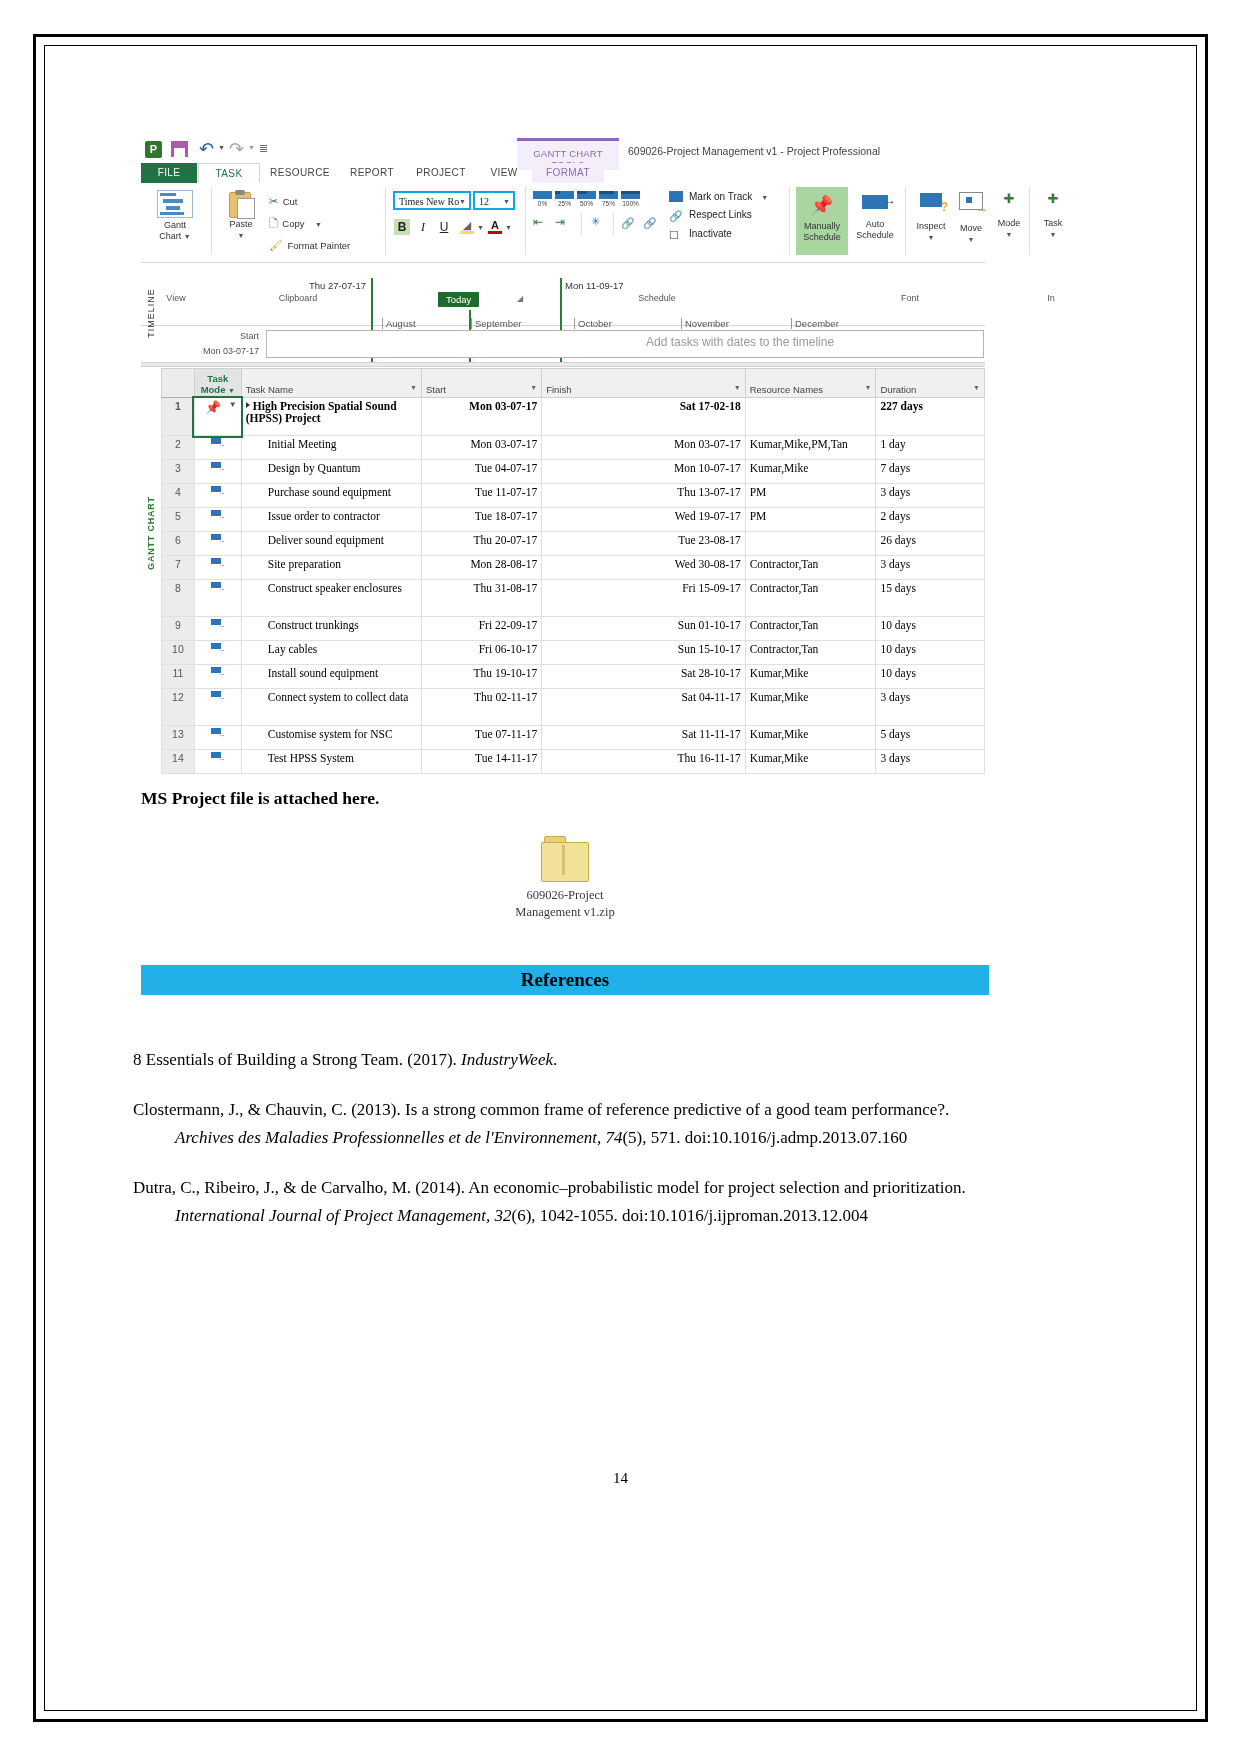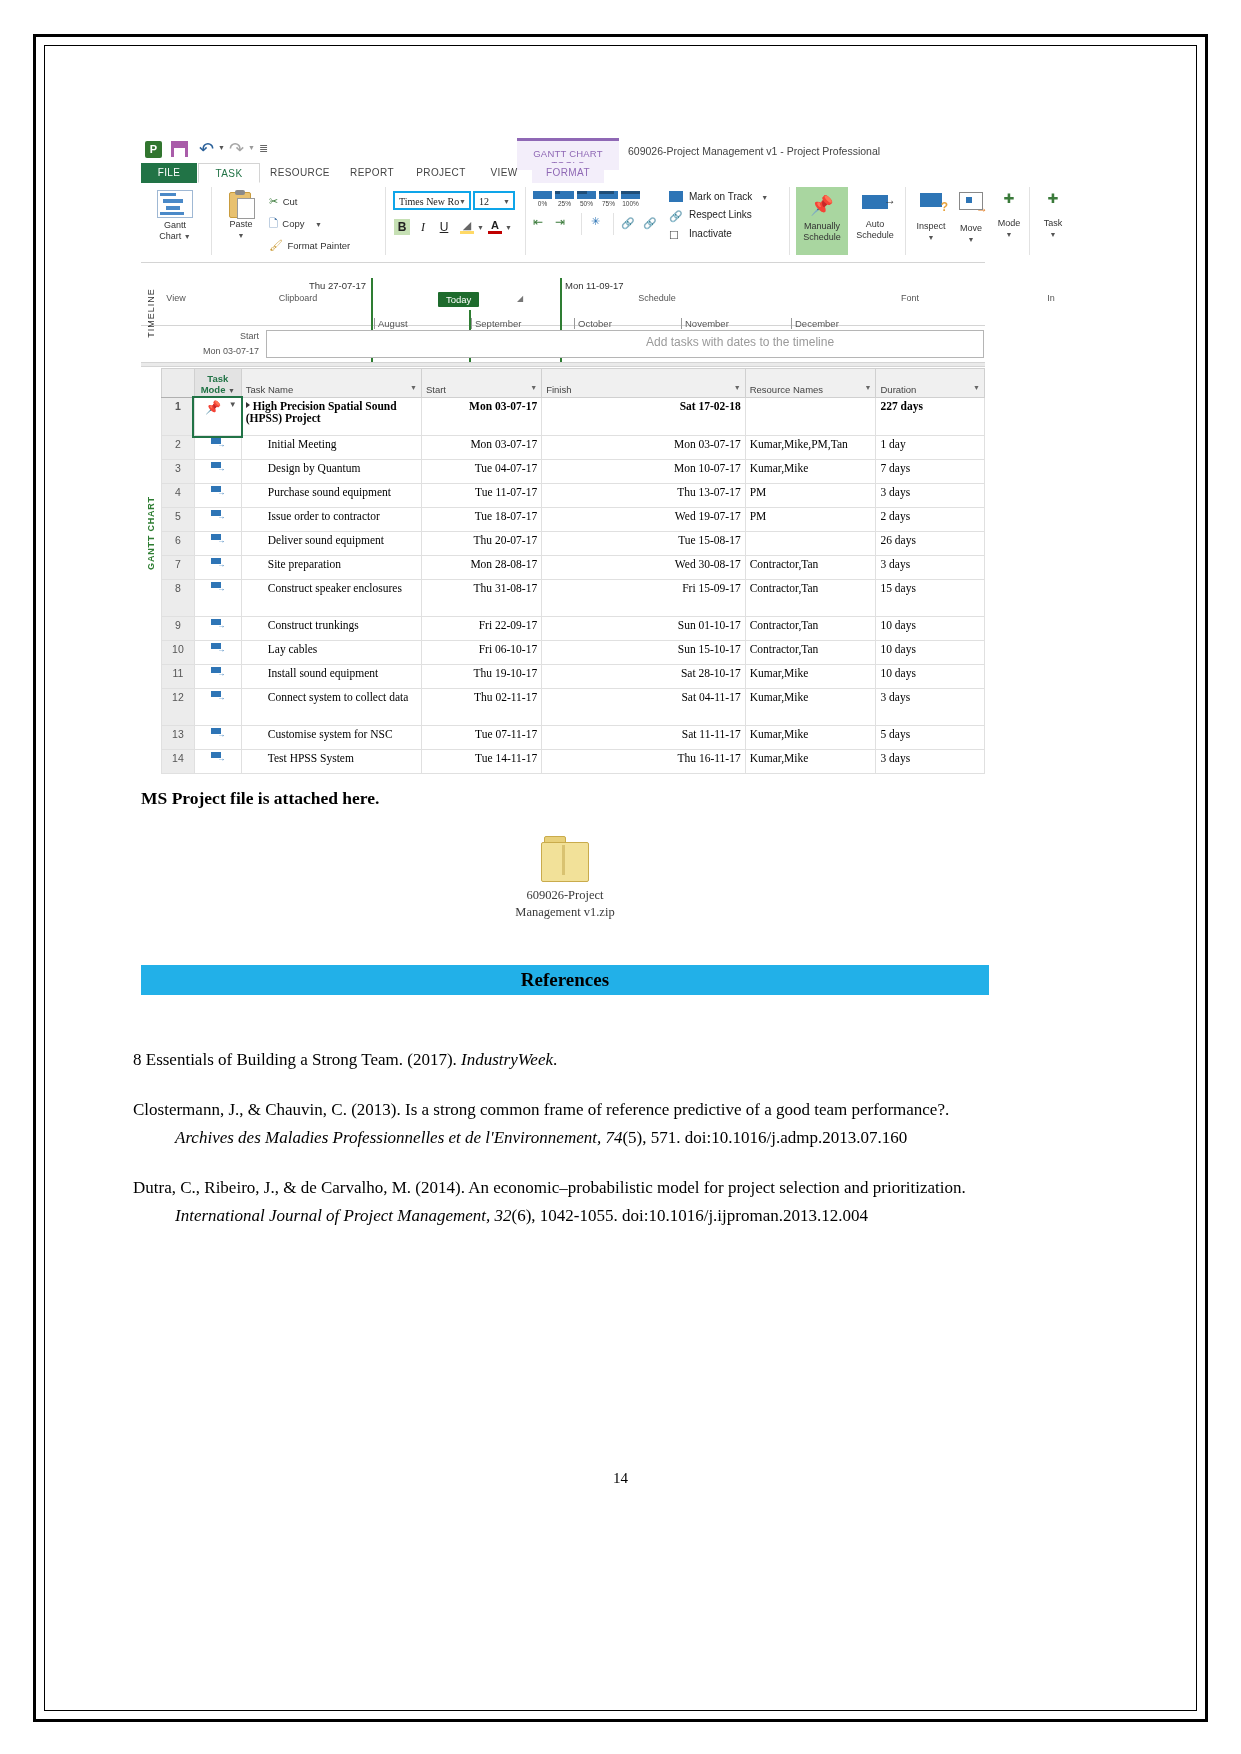--- a/index.html
+++ b/index.html
@@ -333,21 +333,21 @@
       </div>
 
       <div class="tldate" style="left:168px;top:2px;">Thu 27-07-17</div>
       <div class="tldate" style="left:424px;top:2px;">Mon 11-09-17</div>
 
       <div class="tlline" style="left:230px;top:0px;height:84px;"></div>
       <div class="tlline" style="left:419px;top:0px;height:84px;"></div>
       <div class="tlline" style="left:328px;top:32px;height:52px;"></div>
       <div class="todaybox" style="left:297px;top:14px;">Today</div>
 
-      <div class="mlab" style="left:233px;top:40px;">August</div>
+      <div class="mlab" style="left:241px;top:40px;">August</div>
       <div class="mlab" style="left:330px;top:40px;">September</div>
       <div class="mlab" style="left:433px;top:40px;">October</div>
       <div class="mlab" style="left:540px;top:40px;">November</div>
       <div class="mlab" style="left:650px;top:40px;">December</div>
 
       <div class="tlstart" style="left:44px;top:53px;width:74px;">Start</div>
       <div class="tlstart" style="left:24px;top:68px;width:94px;">Mon 03-07-17</div>
 
       <div class="tlpan" style="left:125px;top:52px;width:716px;height:26px;"></div>
       <div class="tlhint" style="left:505px;top:57px;">Add tasks with dates to the timeline</div>
@@ -444,21 +444,21 @@
                   <td class="finish">Wed 19-07-17</td>
                   <td class="res">PM</td>
                   <td class="dur">2 days</td>
                 </tr>
 
           <tr>
                   <td class="num">6</td>
                   <td class="mode"><span class="manicon"><b></b><i>→</i></span></td>
                   <td class="name"><span class="indent">Deliver sound equipment</span></td>
                   <td class="start">Thu 20-07-17</td>
-                  <td class="finish">Tue 15-08-17</td>
+                  <td class="finish">Tue 23-08-17</td>
                   <td class="res"></td>
                   <td class="dur">26 days</td>
                 </tr>
 
           <tr>
                   <td class="num">7</td>
                   <td class="mode"><span class="manicon"><b></b><i>→</i></span></td>
                   <td class="name"><span class="indent">Site preparation</span></td>
                   <td class="start">Mon 28-08-17</td>
                   <td class="finish">Wed 30-08-17</td>

